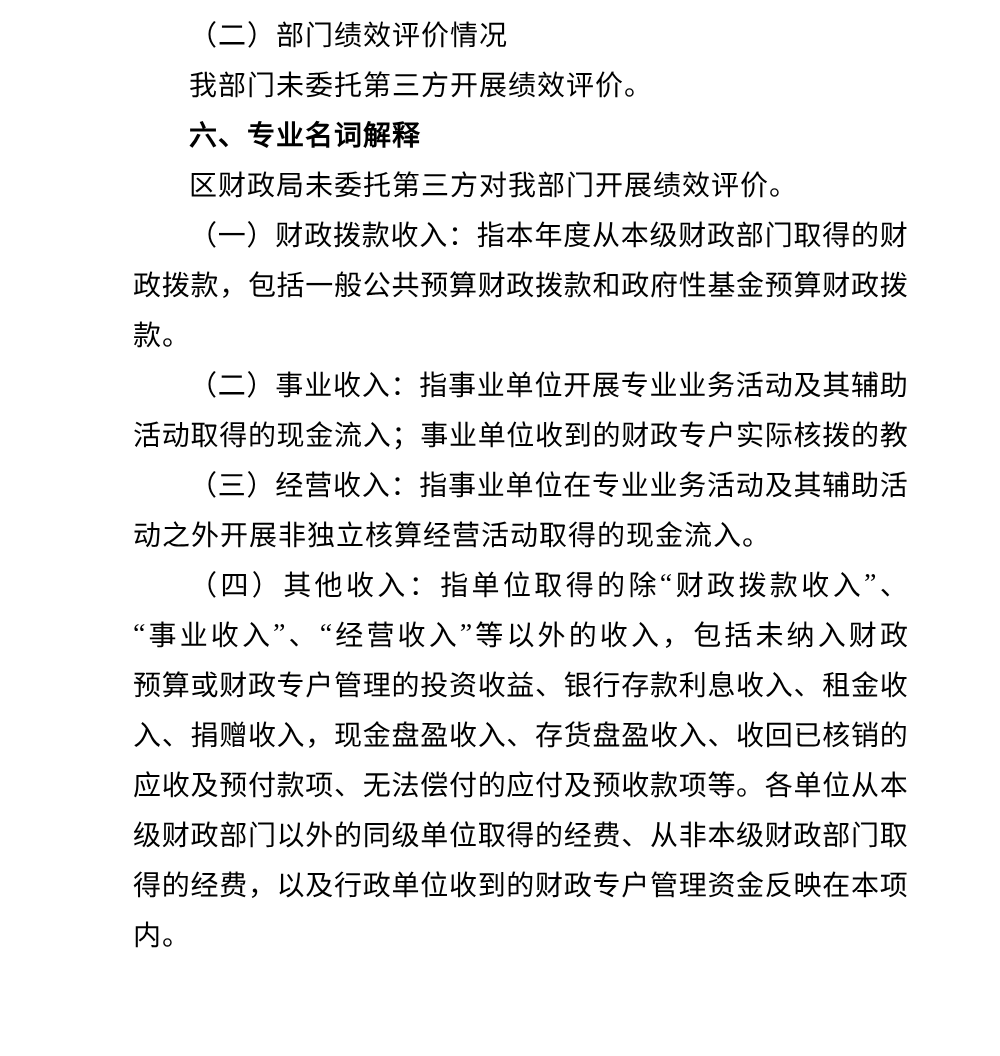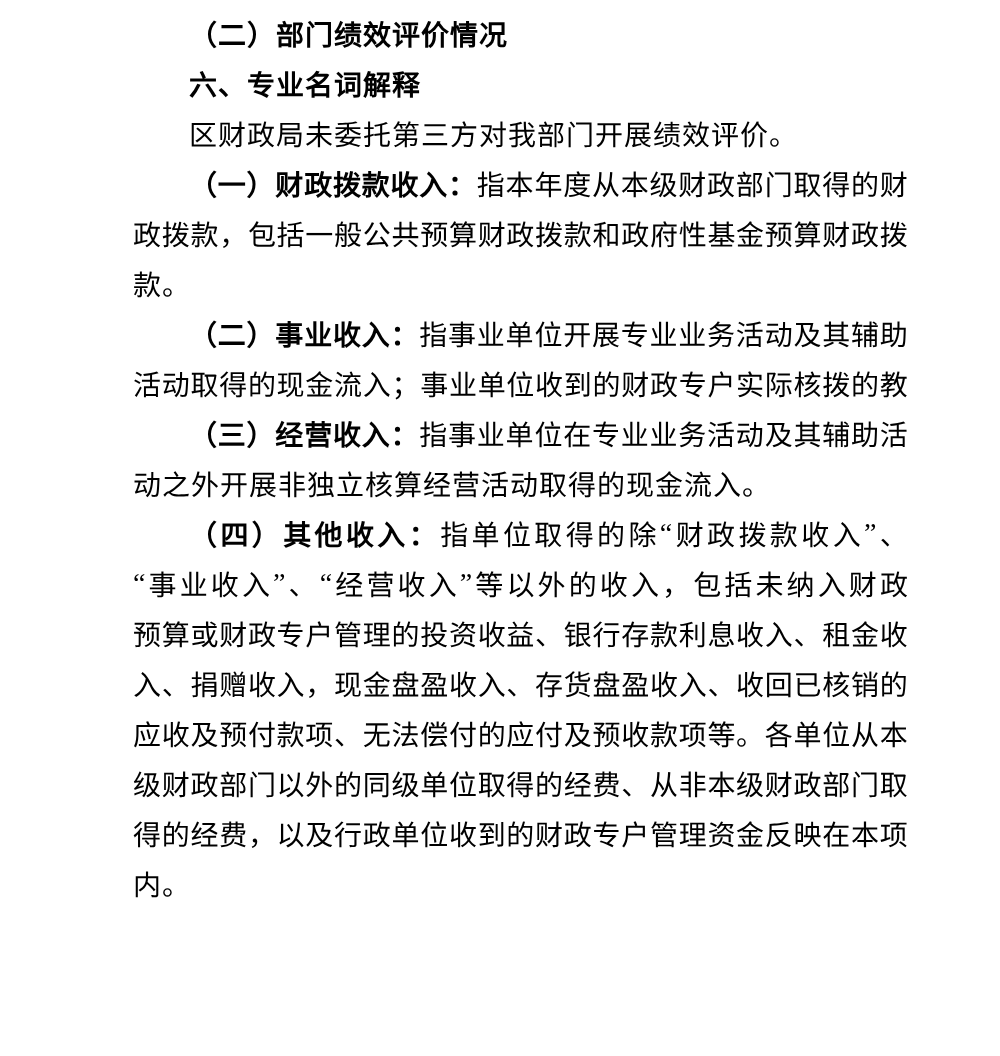--- a/index.html
+++ b/index.html
@@ -31,33 +31,34 @@
   }
   .line:not(.justify) { letter-spacing: 1px; }
   .line.justify { justify-content: space-between; }
   .line.indent { padding-left: 56px; }
   .kai {
     font-family: "Liberation Serif", "DejaVu Serif", serif;
     font-weight: 400;
   }
   .kai-bold {
     font-family: "Liberation Serif", "DejaVu Serif", serif;
-    font-weight: 700;
+    font-weight: 400;
   }
   .hei-bold {
     font-family: "Liberation Sans", "DejaVu Sans", sans-serif;
     font-weight: 700;
   }
 </style>
 </head>
 <body style="background: rgb(255, 255, 255);">
 
 <div class="page">
   <div class="doc" id="text-block" style="color: rgb(0, 0, 0);">
       <div class="line indent"><span class="kai-bold">（二）部门绩效评价情况</span></div>
+      <div class="line indent"><span class="kai">我部门未委托第三方开展绩效评价。</span></div>
       <div class="line indent"><span class="hei-bold">六、专业名词解释</span></div>
       <div class="line indent"><span class="kai">区财政局未委托第三方对我部门开展绩效评价。</span></div>
       <div class="line justify indent"><span class="kai-bold">（</span><span class="kai-bold">一</span><span class="kai-bold">）</span><span class="kai-bold">财</span><span class="kai-bold">政</span><span class="kai-bold">拨</span><span class="kai-bold">款</span><span class="kai-bold">收</span><span class="kai-bold">入</span><span class="kai-bold">：</span><span class="kai">指</span><span class="kai">本</span><span class="kai">年</span><span class="kai">度</span><span class="kai">从</span><span class="kai">本</span><span class="kai">级</span><span class="kai">财</span><span class="kai">政</span><span class="kai">部</span><span class="kai">门</span><span class="kai">取</span><span class="kai">得</span><span class="kai">的</span><span class="kai">财</span></div>
       <div class="line justify"><span class="kai">政</span><span class="kai">拨</span><span class="kai">款</span><span class="kai">，</span><span class="kai">包</span><span class="kai">括</span><span class="kai">一</span><span class="kai">般</span><span class="kai">公</span><span class="kai">共</span><span class="kai">预</span><span class="kai">算</span><span class="kai">财</span><span class="kai">政</span><span class="kai">拨</span><span class="kai">款</span><span class="kai">和</span><span class="kai">政</span><span class="kai">府</span><span class="kai">性</span><span class="kai">基</span><span class="kai">金</span><span class="kai">预</span><span class="kai">算</span><span class="kai">财</span><span class="kai">政</span><span class="kai">拨</span></div>
       <div class="line"><span class="kai">款。</span></div>
       <div class="line justify indent"><span class="kai-bold">（</span><span class="kai-bold">二</span><span class="kai-bold">）</span><span class="kai-bold">事</span><span class="kai-bold">业</span><span class="kai-bold">收</span><span class="kai-bold">入</span><span class="kai-bold">：</span><span class="kai">指</span><span class="kai">事</span><span class="kai">业</span><span class="kai">单</span><span class="kai">位</span><span class="kai">开</span><span class="kai">展</span><span class="kai">专</span><span class="kai">业</span><span class="kai">业</span><span class="kai">务</span><span class="kai">活</span><span class="kai">动</span><span class="kai">及</span><span class="kai">其</span><span class="kai">辅</span><span class="kai">助</span></div>
       <div class="line justify"><span class="kai">活</span><span class="kai">动</span><span class="kai">取</span><span class="kai">得</span><span class="kai">的</span><span class="kai">现</span><span class="kai">金</span><span class="kai">流</span><span class="kai">入</span><span class="kai">；</span><span class="kai">事</span><span class="kai">业</span><span class="kai">单</span><span class="kai">位</span><span class="kai">收</span><span class="kai">到</span><span class="kai">的</span><span class="kai">财</span><span class="kai">政</span><span class="kai">专</span><span class="kai">户</span><span class="kai">实</span><span class="kai">际</span><span class="kai">核</span><span class="kai">拨</span><span class="kai">的</span><span class="kai">教</span></div>
       <div class="line justify indent"><span class="kai-bold">（</span><span class="kai-bold">三</span><span class="kai-bold">）</span><span class="kai-bold">经</span><span class="kai-bold">营</span><span class="kai-bold">收</span><span class="kai-bold">入</span><span class="kai-bold">：</span><span class="kai">指</span><span class="kai">事</span><span class="kai">业</span><span class="kai">单</span><span class="kai">位</span><span class="kai">在</span><span class="kai">专</span><span class="kai">业</span><span class="kai">业</span><span class="kai">务</span><span class="kai">活</span><span class="kai">动</span><span class="kai">及</span><span class="kai">其</span><span class="kai">辅</span><span class="kai">助</span><span class="kai">活</span></div>
       <div class="line"><span class="kai">动之外开展非独立核算经营活动取得的现金流入。</span></div>
       <div class="line justify indent"><span class="kai-bold">（</span><span class="kai-bold">四</span><span class="kai-bold">）</span><span class="kai-bold">其</span><span class="kai-bold">他</span><span class="kai-bold">收</span><span class="kai-bold">入</span><span class="kai-bold">：</span><span class="kai">指</span><span class="kai">单</span><span class="kai">位</span><span class="kai">取</span><span class="kai">得</span><span class="kai">的</span><span class="kai">除</span><span class="kai">“</span><span class="kai">财</span><span class="kai">政</span><span class="kai">拨</span><span class="kai">款</span><span class="kai">收</span><span class="kai">入</span><span class="kai">”</span><span class="kai">、</span></div>

